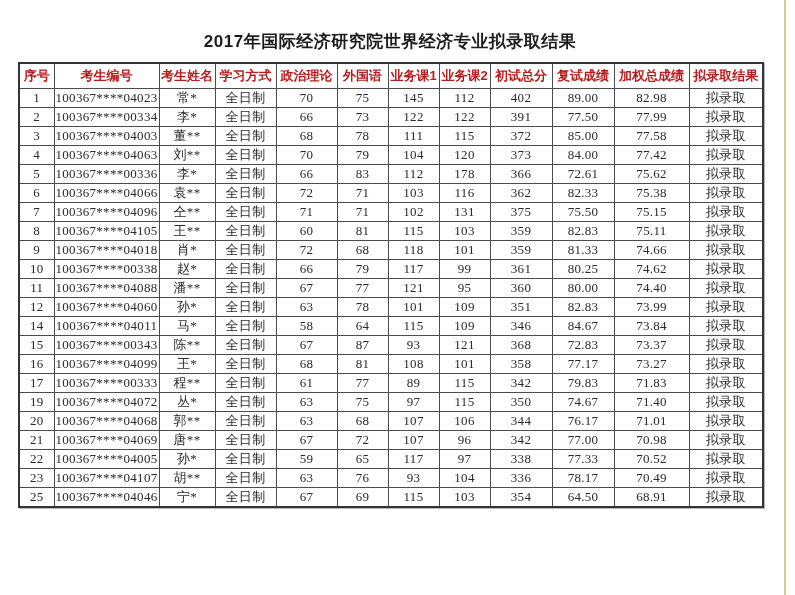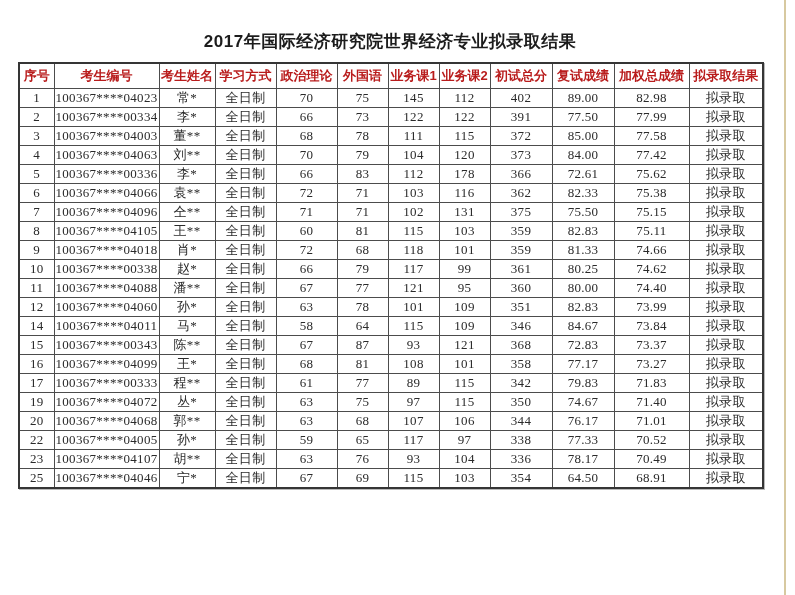--- a/index.html
+++ b/index.html
@@ -358,20 +358,34 @@
           <td>63</td>
           <td>68</td>
           <td>107</td>
           <td>106</td>
           <td>344</td>
           <td>76.17</td>
           <td>71.01</td>
           <td>拟录取</td>
         </tr>
         <tr>
+          <td>21</td>
+          <td>100367****04069</td>
+          <td>唐**</td>
+          <td>全日制</td>
+          <td>67</td>
+          <td>72</td>
+          <td>107</td>
+          <td>96</td>
+          <td>342</td>
+          <td>77.00</td>
+          <td>70.98</td>
+          <td>拟录取</td>
+        </tr>
+        <tr>
           <td>22</td>
           <td>100367****04005</td>
           <td>孙*</td>
           <td>全日制</td>
           <td>59</td>
           <td>65</td>
           <td>117</td>
           <td>97</td>
           <td>338</td>
           <td>77.33</td>

